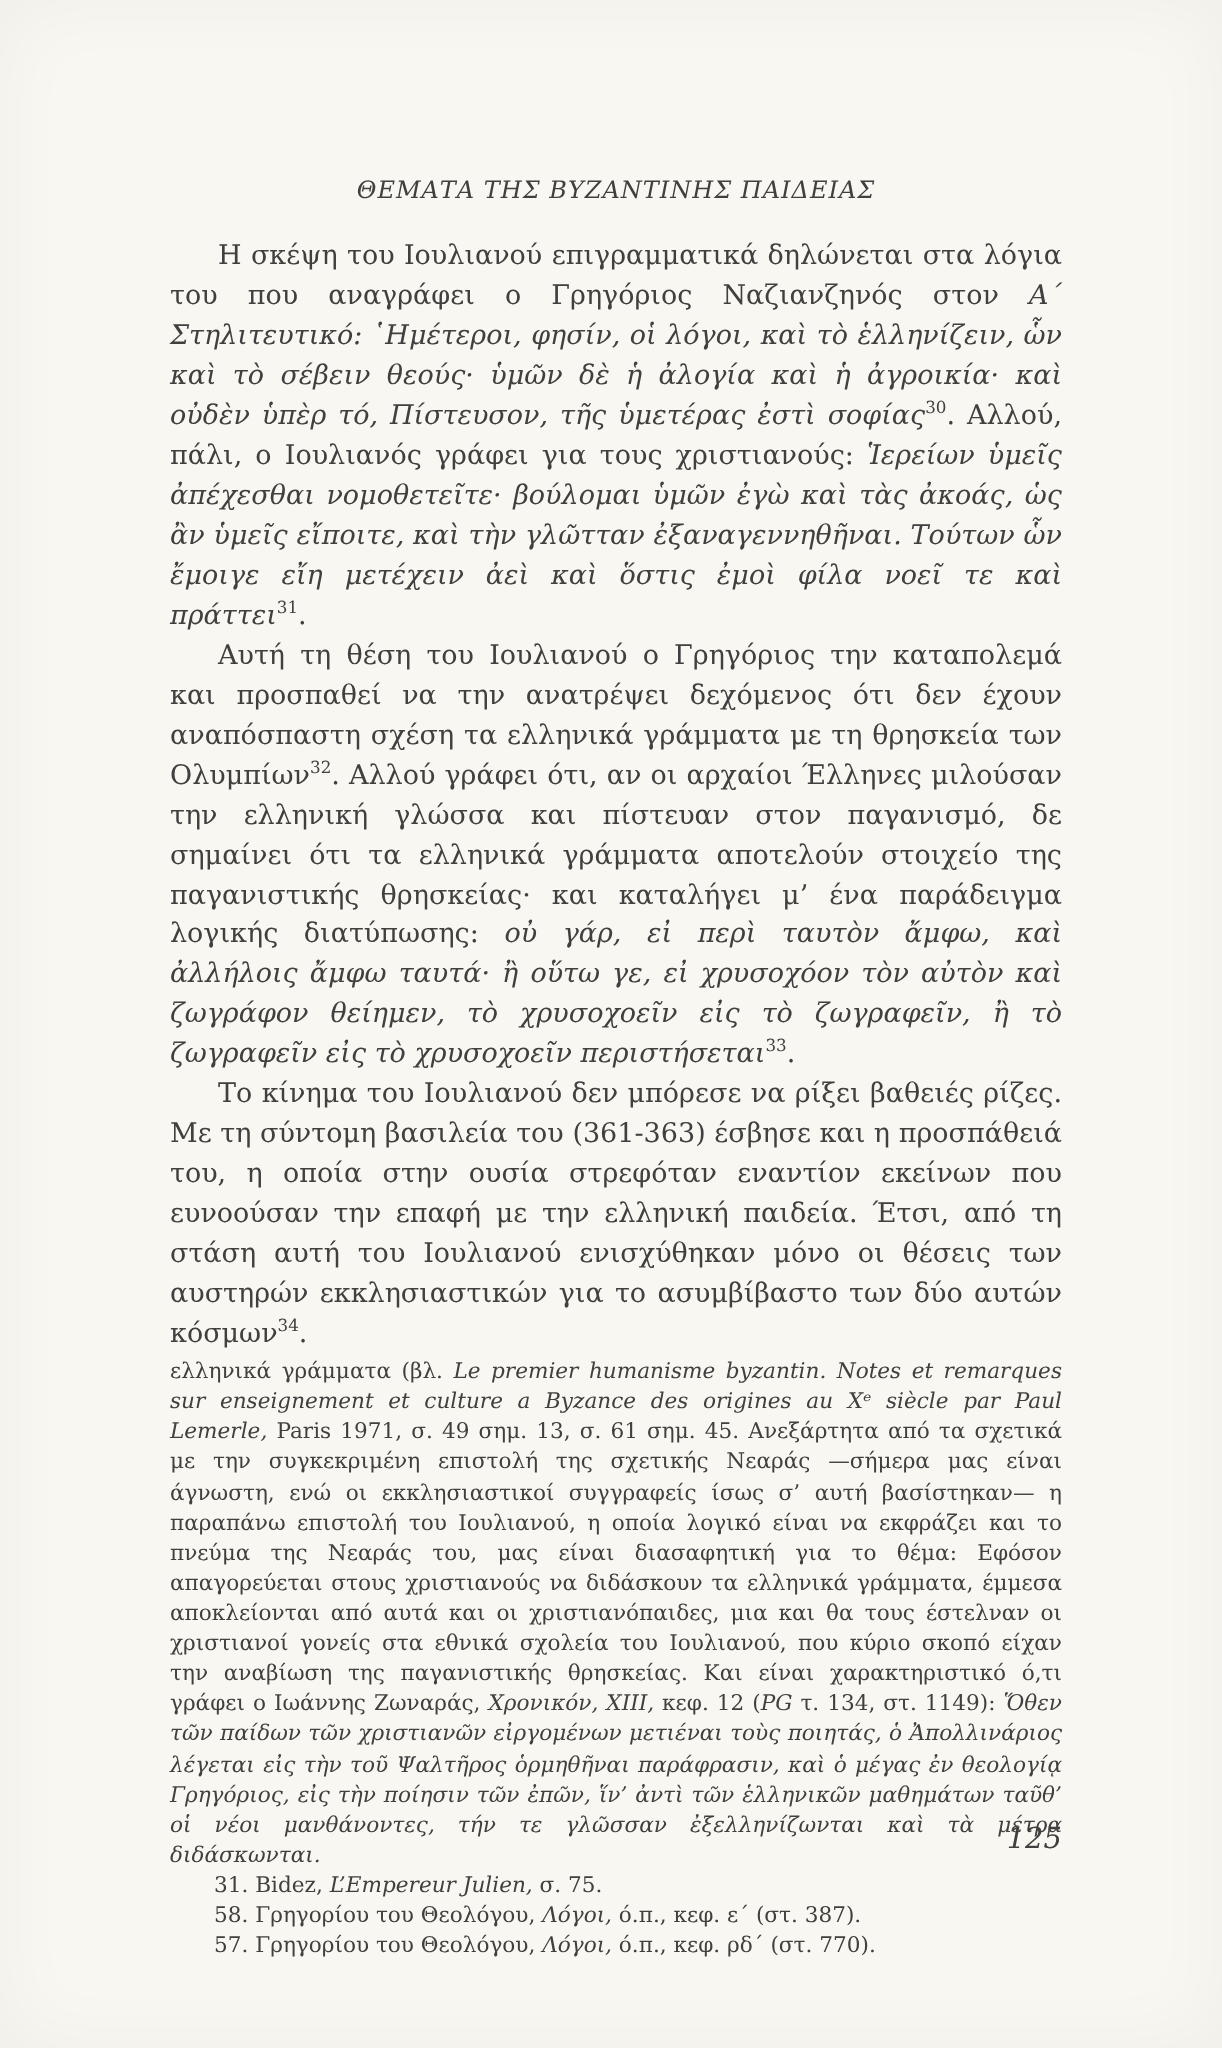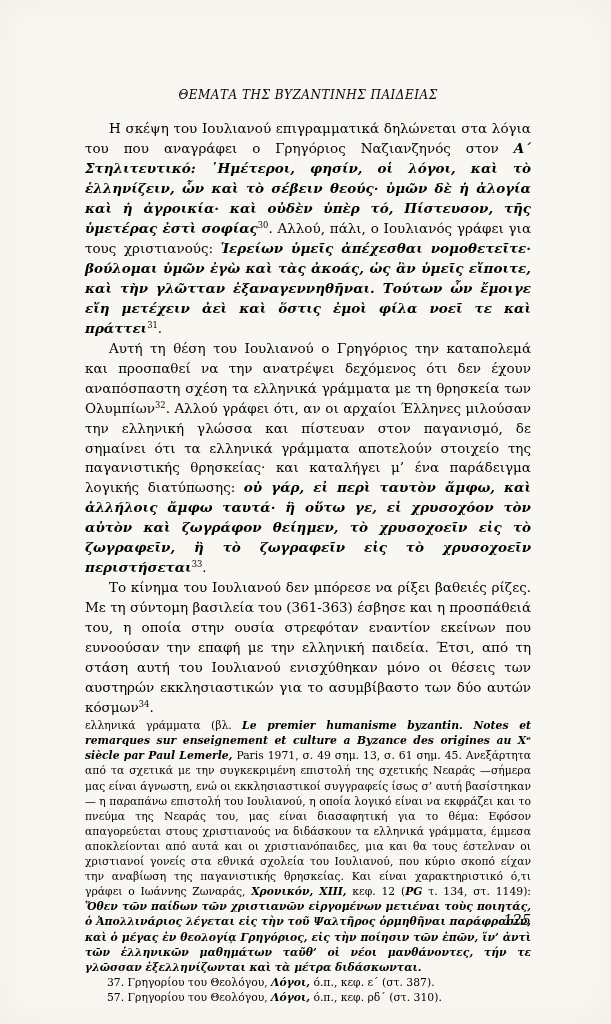--- a/index.html
+++ b/index.html
@@ -3,21 +3,21 @@
 <meta charset="utf-8">
 <style>
   html, body { margin: 0; padding: 0; }
   body { background: #d9d6cf; font-family: "DejaVu Serif", serif; }
   .page {
     position: relative;
     width: 611px;
     height: 1024px;
     margin: 0 auto;
     background: #f9f7f1;
-    color: #000000;
+    color: #404040;
     overflow: hidden;
     box-shadow: inset 0 0 40px rgba(0,0,0,0.04);
   }
   .content {
     position: absolute;
     left: 85px;
     width: 446px;
     top: 88px;
   }
   .running-head {
@@ -42,21 +42,21 @@
   .fn-cont {
     margin: 0;
     text-align: justify;
     text-indent: 0;
   }
   .fn-item {
     margin: 0;
     text-align: justify;
     text-indent: 22px;
   }
-  .it { font-style: italic; font-weight: bold; }
+  .it { font-style: italic; }
   sup {
     font-size: 0.62em;
     line-height: 0;
     vertical-align: super;
   }
   .page-number {
     position: absolute;
     right: 80px;
     top: 912px;
     font-style: italic;
@@ -74,21 +74,22 @@
 
     <div>
         <p class="body-para"><span>Η σκέψη του Ιουλιανού επιγραμματικά δηλώνεται στα λόγια του που αναγράφει ο Γρηγόριος Ναζιανζηνός στον </span><span class="it">Α´ Στηλιτευτικό: ῾Ημέτεροι, φησίν, οἱ λόγοι, καὶ τὸ ἑλληνίζειν, ὧν καὶ τὸ σέβειν θεούς· ὑμῶν δὲ ἡ ἀλογία καὶ ἡ ἀγροικία· καὶ οὐδὲν ὑπὲρ τό, Πίστευσον, τῆς ὑμετέρας ἐστὶ σοφίας</span><sup>30</sup><span>. Αλλού, πάλι, ο Ιουλιανός γράφει για τους χριστιανούς: </span><span class="it">Ἱερείων ὑμεῖς ἀπέχεσθαι νομοθετεῖτε· βούλομαι ὑμῶν ἐγὼ καὶ τὰς ἀκοάς, ὡς ἂν ὑμεῖς εἴποιτε, καὶ τὴν γλῶτταν ἐξαναγεννηθῆναι. Τούτων ὧν ἔμοιγε εἴη μετέχειν ἀεὶ καὶ ὅστις ἐμοὶ φίλα νοεῖ τε καὶ πράττει</span><sup>31</sup><span>.</span></p>
         <p class="body-para"><span>Αυτή τη θέση του Ιουλιανού ο Γρηγόριος την καταπολεμά και προσπαθεί να την ανατρέψει δεχόμενος ότι δεν έχουν αναπόσπαστη σχέση τα ελληνικά γράμματα με τη θρησκεία των Ολυμπίων</span><sup>32</sup><span>. Αλλού γράφει ότι, αν οι αρχαίοι Έλληνες μιλούσαν την ελληνική γλώσσα και πίστευαν στον παγανισμό, δε σημαίνει ότι τα ελληνικά γράμματα αποτελούν στοιχείο της παγανιστικής θρησκείας· και καταλήγει μ’ ένα παράδειγμα λογικής διατύπωσης: </span><span class="it">οὐ γάρ, εἰ περὶ ταυτὸν ἄμφω, καὶ ἀλλήλοις ἄμφω ταυτά· ἢ οὕτω γε, εἰ χρυσοχόον τὸν αὐτὸν καὶ ζωγράφον θείημεν, τὸ χρυσοχοεῖν εἰς τὸ ζωγραφεῖν, ἢ τὸ ζωγραφεῖν εἰς τὸ χρυσοχοεῖν περιστήσεται</span><sup>33</sup><span>.</span></p>
         <p class="body-para"><span>Το κίνημα του Ιουλιανού δεν μπόρεσε να ρίξει βαθειές ρίζες. Με τη σύντομη βασιλεία του (361-363) έσβησε και η προσπάθειά του, η οποία στην ουσία στρεφόταν εναντίον εκείνων που ευνοούσαν την επαφή με την ελληνική παιδεία. Έτσι, από τη στάση αυτή του Ιουλιανού ενισχύθηκαν μόνο οι θέσεις των αυστηρών εκκλησιαστικών για το ασυμβίβαστο των δύο αυτών κόσμων</span><sup>34</sup><span>.</span></p>
       </div>
 
     <div class="footnotes">
       <p class="fn-cont"><span>ελληνικά γράμματα (βλ. </span><span class="it">Le premier humanisme byzantin. Notes et remarques sur enseignement et culture a Byzance des origines au Xᵉ siècle par Paul Lemerle,</span><span> Paris 1971, σ. 49 σημ. 13, σ. 61 σημ. 45. Ανεξάρτητα από τα σχετικά με την συγκεκριμένη επιστολή της σχετικής Νεαράς —σήμερα μας είναι άγνωστη, ενώ οι εκκλησιαστικοί συγγραφείς ίσως σ’ αυτή βασίστηκαν— η παραπάνω επιστολή του Ιουλιανού, η οποία λογικό είναι να εκφράζει και το πνεύμα της Νεαράς του, μας είναι διασαφητική για το θέμα: Εφόσον απαγορεύεται στους χριστιανούς να διδάσκουν τα ελληνικά γράμματα, έμμεσα αποκλείονται από αυτά και οι χριστιανόπαιδες, μια και θα τους έστελναν οι χριστιανοί γονείς στα εθνικά σχολεία του Ιουλιανού, που κύριο σκοπό είχαν την αναβίωση της παγανιστικής θρησκείας. Και είναι χαρακτηριστικό ό,τι γράφει ο Ιωάννης Ζωναράς, </span><span class="it">Χρονικόν, XIII,</span><span> κεφ. 12 (</span><span class="it">PG</span><span> τ. 134, στ. 1149): </span><span class="it">Ὅθεν τῶν παίδων τῶν χριστιανῶν εἰργομένων μετιέναι τοὺς ποιητάς, ὁ Ἀπολλινάριος λέγεται εἰς τὴν τοῦ Ψαλτῆρος ὁρμηθῆναι παράφρασιν, καὶ ὁ μέγας ἐν θεολογίᾳ Γρηγόριος, εἰς τὴν ποίησιν τῶν ἐπῶν, ἵν’ ἀντὶ τῶν ἑλληνικῶν μαθημάτων ταῦθ’ οἱ νέοι μανθάνοντες, τήν τε γλῶσσαν ἐξελληνίζωνται καὶ τὰ μέτρα διδάσκωνται.</span></p>
       <div>
-          <p class="fn-item"><span>37. Γρηγορίου του Θεολόγου, </span><span class="it">Λόγοι,</span><span> ό.π., κεφ. ε´ (στ. 387).</span></p>
-          <p class="fn-item"><span>57. Γρηγορίου του Θεολόγου, </span><span class="it">Λόγοι,</span><span> ό.π., κεφ. ρδ´ (στ. 310).</span></p>
+          <p class="fn-item"><span>31. Bidez, </span><span class="it">L’Empereur Julien,</span><span> σ. 75.</span></p>
+          <p class="fn-item"><span>58. Γρηγορίου του Θεολόγου, </span><span class="it">Λόγοι,</span><span> ό.π., κεφ. ε´ (στ. 387).</span></p>
+          <p class="fn-item"><span>57. Γρηγορίου του Θεολόγου, </span><span class="it">Λόγοι,</span><span> ό.π., κεφ. ρδ´ (στ. 770).</span></p>
         </div>
     </div>
 
   </div>
 
   <div class="page-number">125</div>
 </div>
 
 </body></html>

